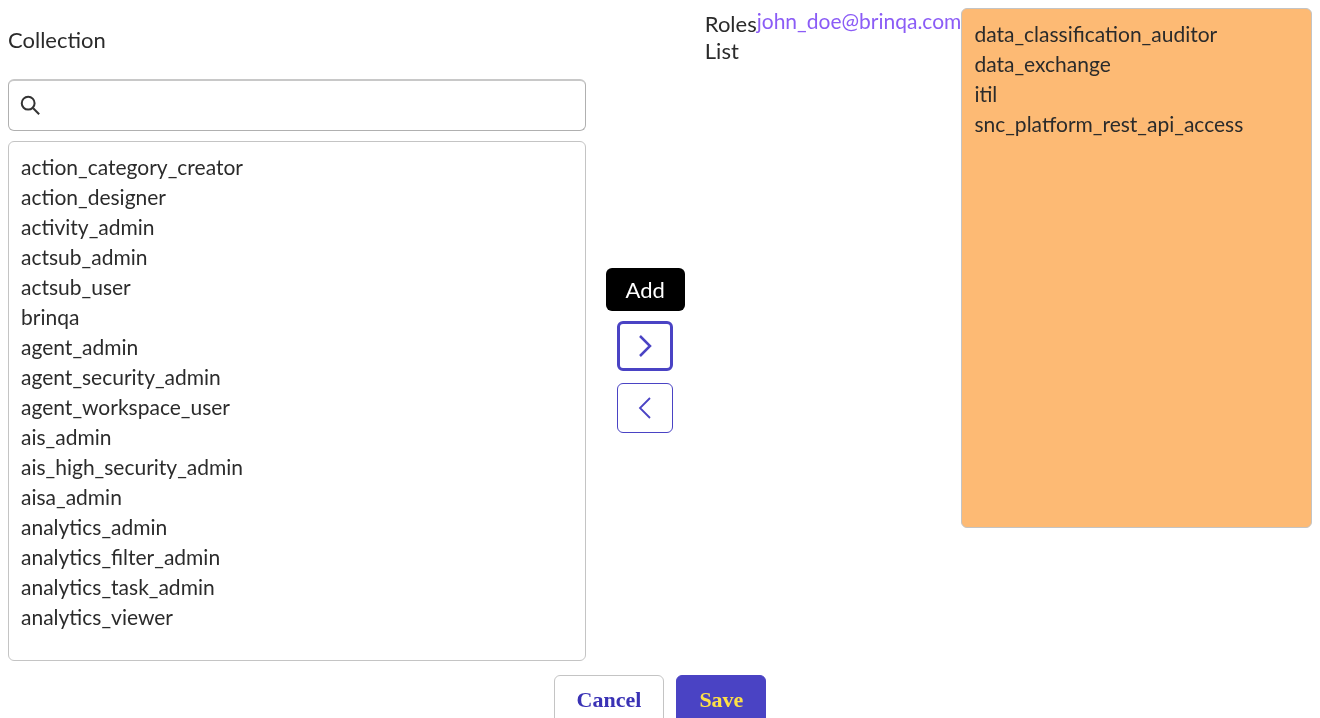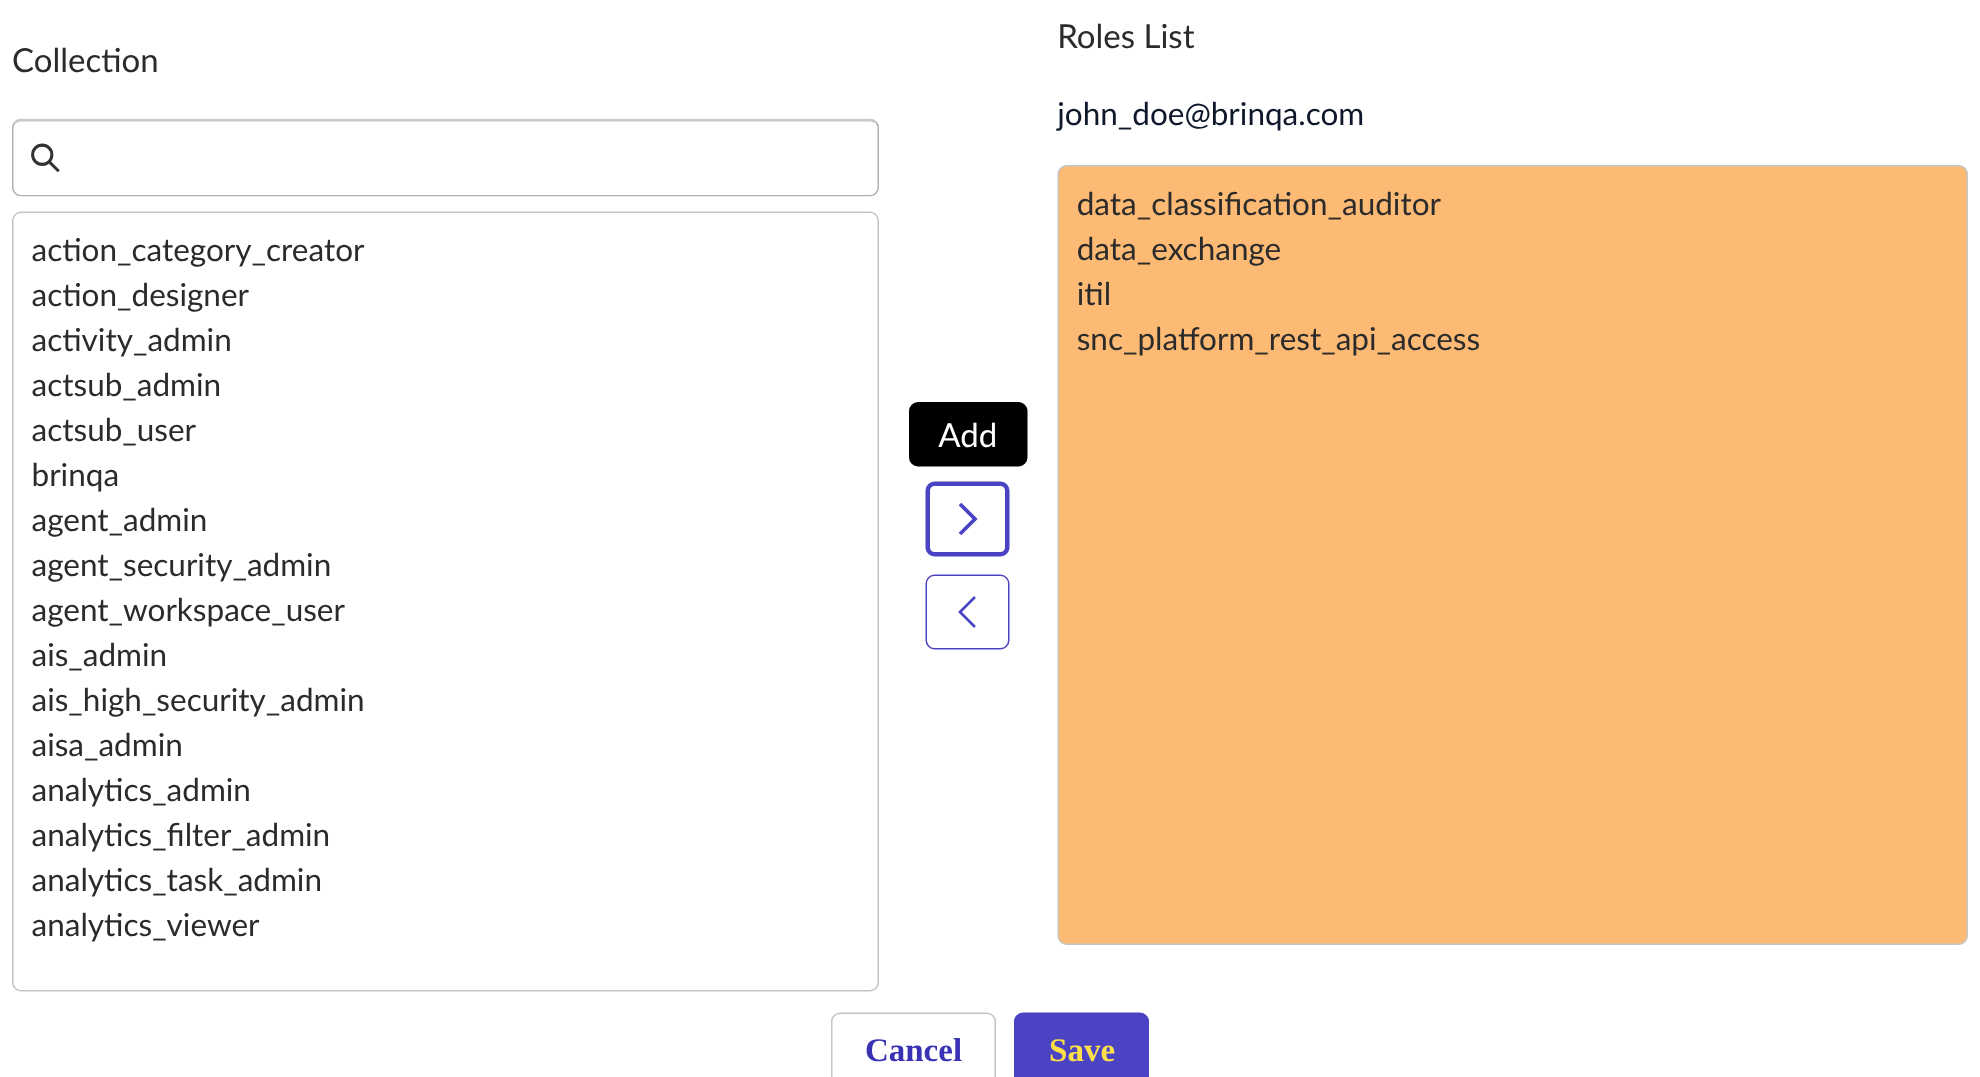--- a/index.html
+++ b/index.html
@@ -29,37 +29,37 @@
       width: 80px;
       display: flex;
       flex-direction: column;
       align-items: center;
       justify-content: flex-start;
       padding-top: 104px;
     }
     .right-panel {
       width: 614px;
       display: flex;
-      flex-direction: column;
+      flex-direction: row;
     }
     .section-header {
       font-size: 22px;
       color: #2b2b2b;
       margin-bottom: 26px;
       margin-top: 18px;
     }
     .roles-header {
       font-size: 22px;
       color: #2b2b2b;
       margin-bottom: 26px;
       margin-top: 2px;
     }
     .user-email {
       font-size: 21px;
-      color: #0f172a;
+      color: #8b5cf6;
       margin-bottom: 22px;
     }
     .search-wrapper {
       position: relative;
       width: 100%;
       margin-bottom: 10px;
     }
     .search-input {
       width: 100%;
       height: 52px;

